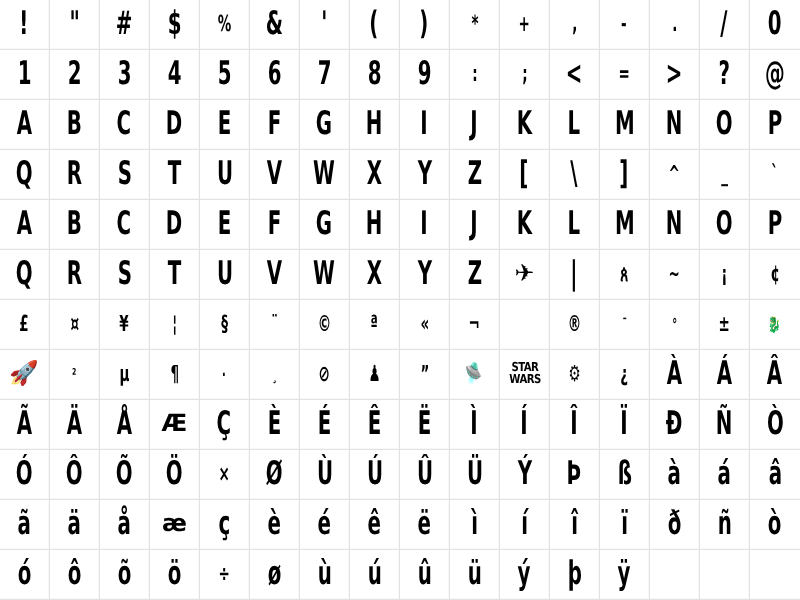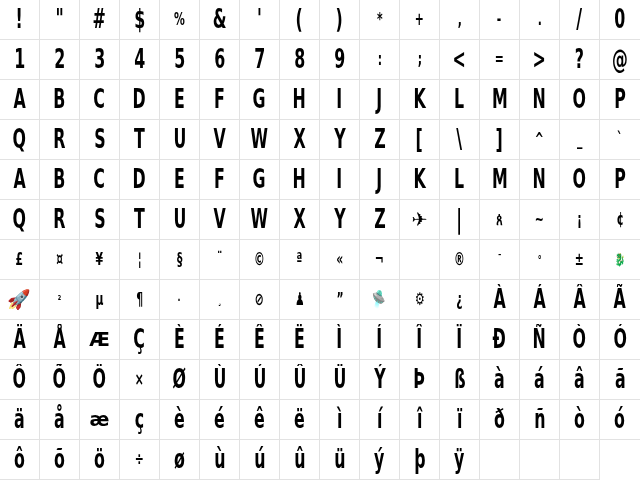--- a/index.html
+++ b/index.html
@@ -430,20 +430,24 @@
     <div class="glyph-cell">
       <span class="glyph small">♟</span>
     </div>
     <div class="glyph-cell">
       <span class="glyph small">”</span>
     </div>
     <div class="glyph-cell">
       <span class="glyph small">🛸</span>
     </div>
     <div class="glyph-cell">
+      <span class="glyph logo">STAR
+WARS</span>
+    </div>
+    <div class="glyph-cell">
       <span class="glyph small">⚙</span>
     </div>
     <div class="glyph-cell">
       <span class="glyph small">¿</span>
     </div>
     <div class="glyph-cell">
       <span class="glyph">À</span>
     </div>
     <div class="glyph-cell">
       <span class="glyph">Á</span>

